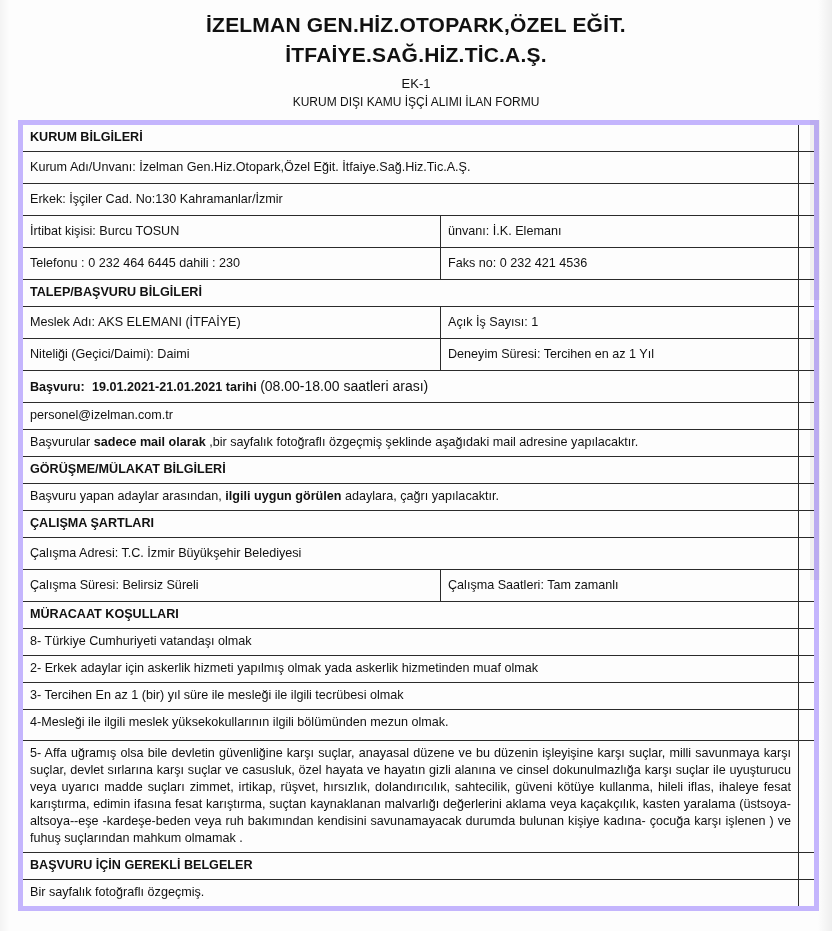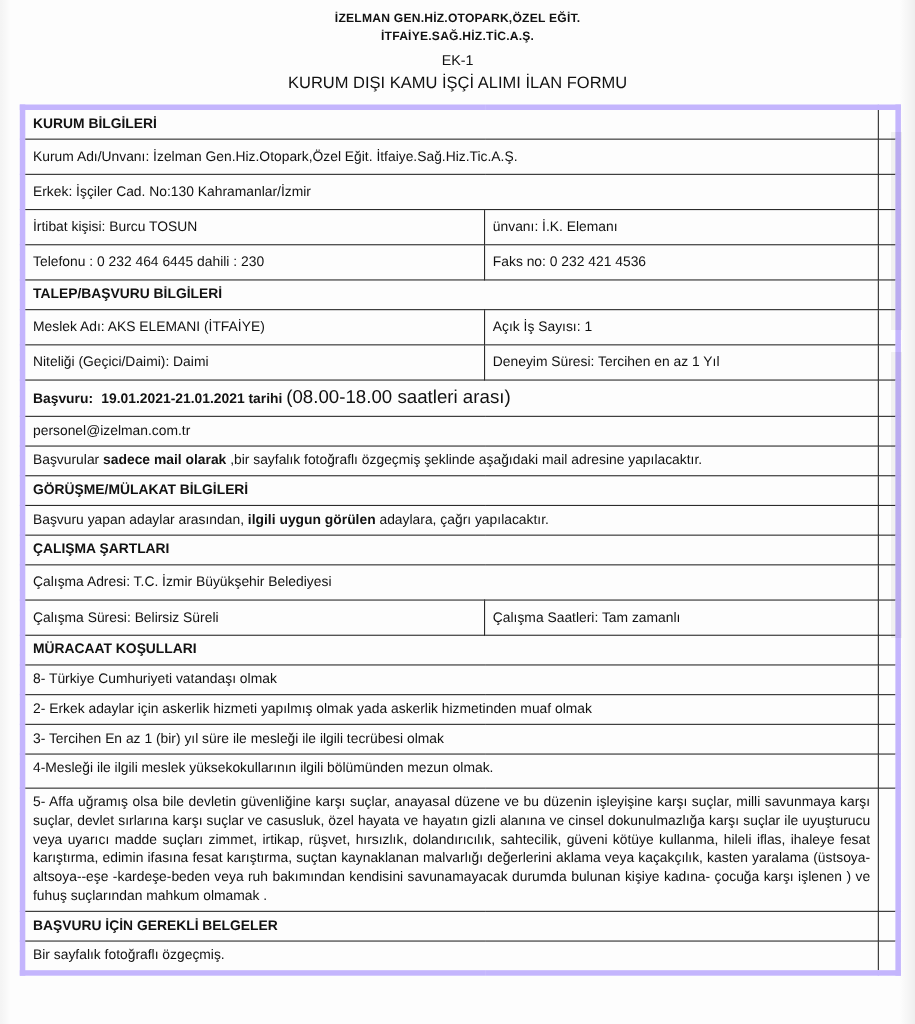--- a/index.html
+++ b/index.html
@@ -22,33 +22,33 @@
     background: #fdfdfd;
   }
   
   .doc-header {
     text-align: center;
     padding-top: 10px;
   }
   .org-line {
     font-family: "Liberation Sans", sans-serif;
     font-weight: bold;
-    font-size: 11px;
+    font-size: 21px;
     letter-spacing: 0.2px;
     line-height: 1.45;
   }
   .ek-line {
     font-family: "Liberation Sans", sans-serif;
     font-size: 13px;
     margin-top: 5px;
     line-height: 1.3;
   }
   .form-title-line {
     font-family: "Liberation Sans", sans-serif;
-    font-size: 15px;
+    font-size: 12px;
     margin-top: 2px;
     line-height: 1.3;
   }
   
   .form-table {
     margin: 10px 18px 0 18px;
     border: 5px solid #c4b5fd;
     border-collapse: collapse;
     width: 796px;
     table-layout: fixed;
@@ -205,21 +205,21 @@
         <td>
           <span class="lbl">Deneyim Süresi:</span>
           <span>Tercihen en az 1 Yıl</span>
         </td>
         <td class="thin-col"></td>
       </tr>
       <tr class="row-tall">
         <td colspan="2">
           <span class="bold">Başvuru:</span>
           <span class="bold" style="margin-left:4px">19.01.2021-21.01.2021 tarihi</span>
-          <span style="font-size:17px">(08.00-18.00 saatleri arası)</span>
+          <span style="font-size:14px">(08.00-18.00 saatleri arası)</span>
         </td>
         <td class="thin-col"></td>
       </tr>
       <tr>
         <td colspan="2" class="mail-cell">personel@izelman.com.tr</td>
         <td class="thin-col"></td>
       </tr>
       <tr>
         <td colspan="2" class="mail-cell">
           <span>Başvurular </span><span class="bold">sadece mail olarak</span><span> ,bir sayfalık fotoğraflı özgeçmiş şeklinde aşağıdaki mail adresine yapılacaktır.</span>

